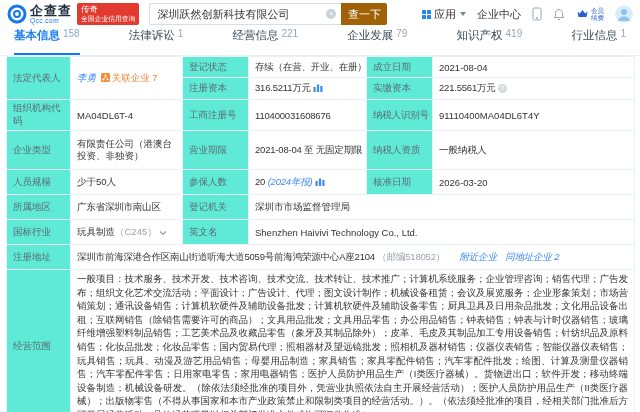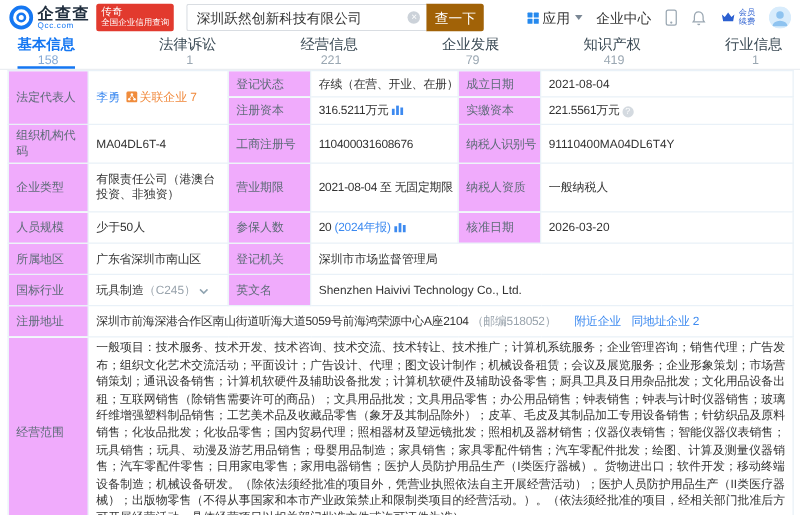--- a/index.html
+++ b/index.html
@@ -28,37 +28,37 @@
   .grid-icon{display:grid;grid-template-columns:4px 4px;grid-gap:1px;}
   .grid-icon i{width:4px;height:4px;background:#2589ee;border-radius:.5px;display:block;}
   .caret{width:0;height:0;border-left:3px solid transparent;border-right:3px solid transparent;
          border-top:4px solid #7a8794;margin-left:1px;}
   .vip-renew{display:flex;align-items:center;gap:2px;color:#2b5fd0;cursor:pointer;}
   .vip-renew .txt{display:flex;flex-direction:column;font-size:6.5px;line-height:7px;}
   .avatar{width:18px;height:18px;border-radius:50%;overflow:hidden;flex:0 0 auto;cursor:pointer;}
   
   .tabs{height:27px;display:flex;align-items:stretch;justify-content:space-between;padding:0 14px;
         border-bottom:1px solid #ebeef2;background:#fff;}
-  .tab{display:flex;align-items:center;font-size:11.5px;color:#3a4a55;position:relative;cursor:pointer;
-       border-bottom:2px solid transparent;white-space:nowrap;flex-direction:column;}
+  .tab{display:flex;font-size:11.5px;color:#3a4a55;position:relative;cursor:pointer;
+       border-bottom:2px solid transparent;white-space:nowrap;}
   .tab .cnt{color:#9aa7b2;font-size:10px;margin-left:3px;}
   .tab.active{color:#1577f2;font-weight:bold;border-bottom-color:#1577f2;}
   .tab.active .cnt{color:#84a9d6;font-weight:normal;}
   .tab.vip{color:#f0a14c;}
   .tab.vip .cnt{color:#f0a14c;}
   .vip-badge{position:absolute;top:2px;right:8px;background:linear-gradient(135deg,#ff9d42,#f2531f);
              color:#fff;font-size:6px;padding:0 2px;border-radius:2px;line-height:7px;}
   .lock-icon{margin-left:2px;display:flex;align-items:center;}
   
   .info-table{width:628px;margin:0 6px;border-collapse:collapse;table-layout:fixed;}
   .info-table td{border:1px solid #e9f1f8;font-size:9.5px;color:#333;padding:2px 6px;vertical-align:middle;
                  overflow:hidden;}
-  td.lbl{background:#f0abfc;color:#5d6b77;}
+  td.lbl{background:#5eead4;color:#5d6b77;}
   .tight{font-size:9px;letter-spacing:-.2px;white-space:nowrap;}
-  .lnk{color:#3d8af0;cursor:pointer;text-decoration:none;}
+  .lnk{color:#3d8af0;cursor:pointer;text-decoration:none;font-style:italic;}
   .gray{color:#9aa4ad;}
   .orange{color:#f0883a;cursor:pointer;}
   .icn{display:inline-block;vertical-align:-1px;margin:0 2px;}
   .info-icon{display:inline-block;width:9px;height:9px;border-radius:50%;background:#d4dae0;color:#fff;
              font-size:7px;line-height:9px;text-align:center;vertical-align:0;margin-left:2px;cursor:pointer;}
   .scope{font-size:9px;line-height:13.6px;color:#40474d;text-align:justify;}
   .wrap2{font-size:9px;line-height:12px;}
 </style>
 </head>
 <body>

